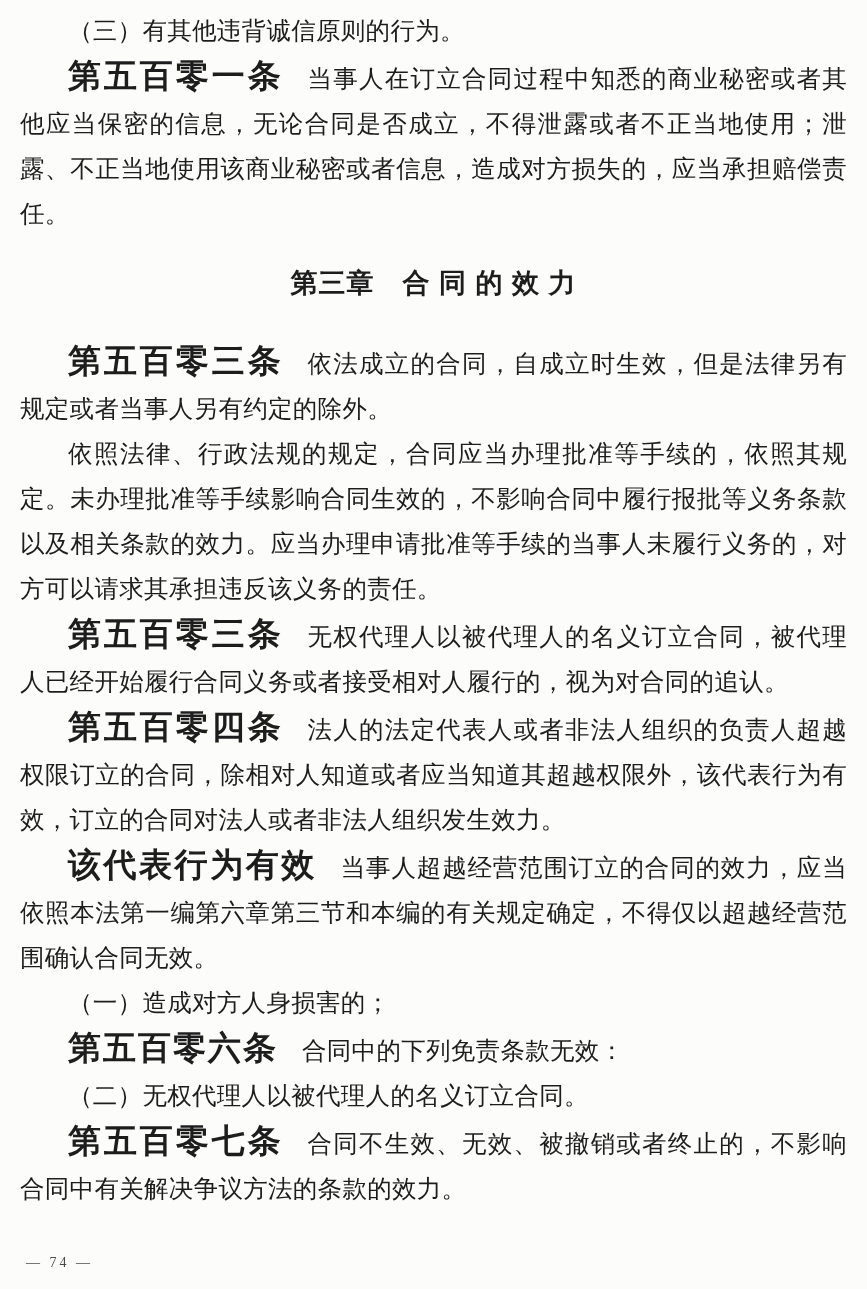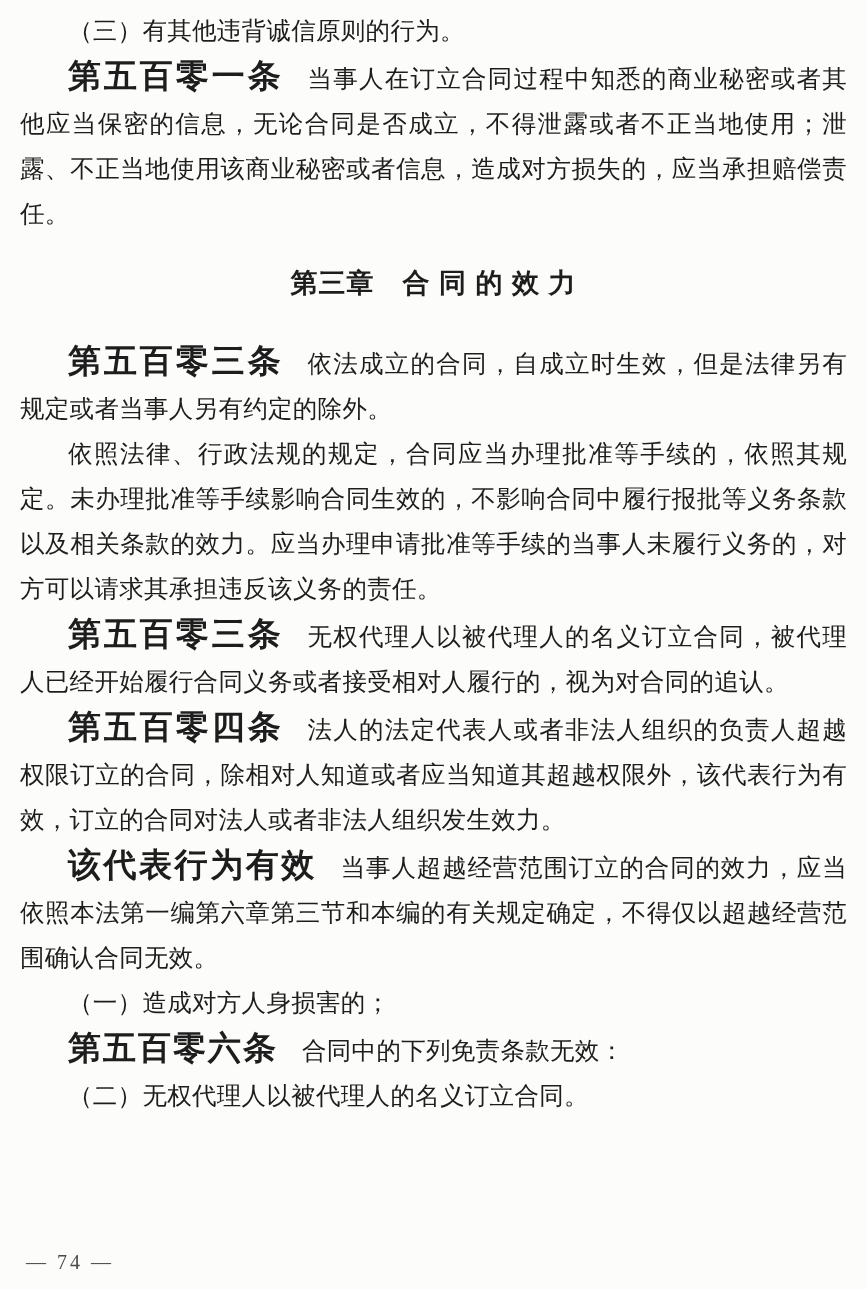--- a/index.html
+++ b/index.html
@@ -50,21 +50,21 @@
     text-align: center;
     letter-spacing: 1px;
     margin: 25px 0 32px 0;
     text-indent: 0;
   }
 
   .footer {
     position: absolute;
     left: 26px;
     bottom: 18px;
-    font-size: 20px;
+    font-size: 14px;
     line-height: 17px;
     color: #4a4a4a;
     letter-spacing: 3px;
   }
 </style>
 </head>
 <body>
 
 <div class="page">
   <div class="doc-body" id="doc-body">
@@ -84,17 +84,18 @@
   <p class="para"><b class="art-label">第五百零四条</b><span>法人的法定代表人或者非法人组织的负责人超越权限订立的合同，除相对人知道或者应当知道其超越权限外，该代表行为有效，订立的合同对法人或者非法人组织发生效力。</span></p>
 
   <p class="para"><b class="art-label">该代表行为有效</b><span>当事人超越经营范围订立的合同的效力，应当依照本法第一编第六章第三节和本编的有关规定确定，不得仅以超越经营范围确认合同无效。</span></p>
 
   <p class="para"><span>（一）造成对方人身损害的；</span></p>
 
   <p class="para"><b class="art-label">第五百零六条</b><span>合同中的下列免责条款无效：</span></p>
 
   <p class="para"><span>（二）无权代理人以被代理人的名义订立合同。</span></p>
 
+  <p class="para"><b class="art-label">第五百零七条</b><span>合同不生效、无效、被撤销或者终止的，不影响合同中有关解决争议方法的条款的效力。</span></p>
 </div>
   <div class="footer">
     <span>— 74 —</span>
   </div>
 </div>
 
 </body></html>

